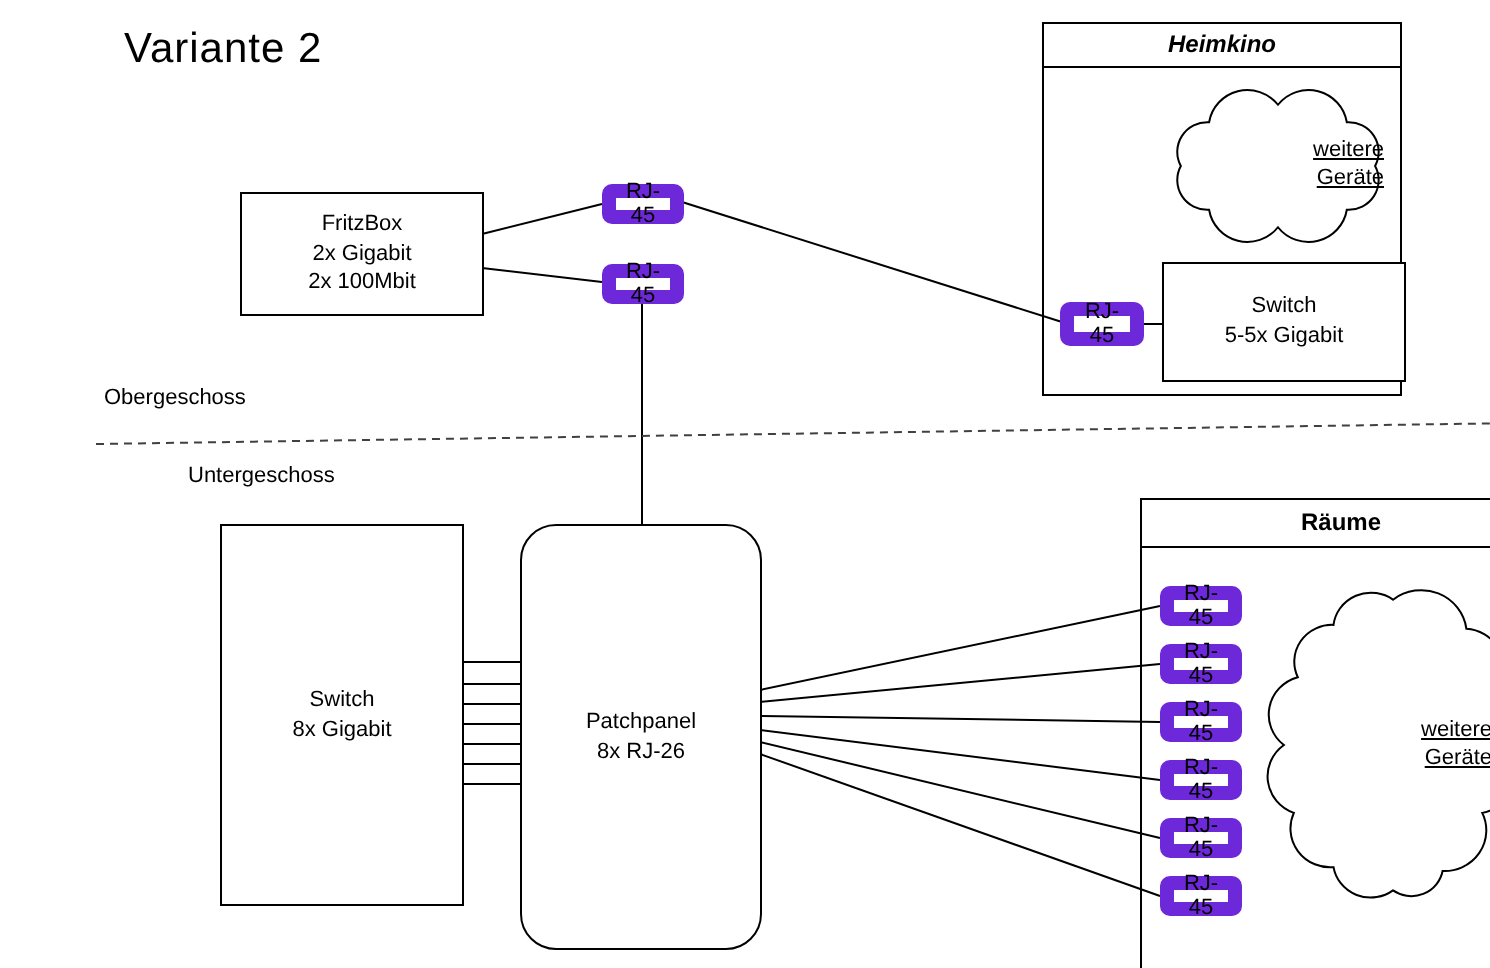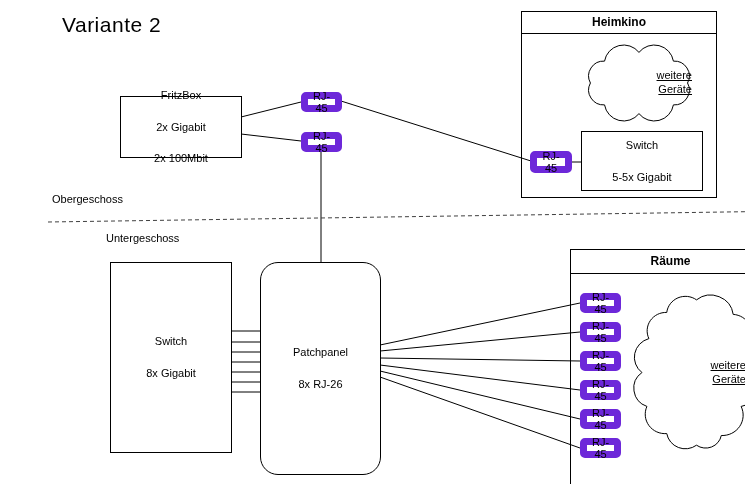--- a/index.html
+++ b/index.html
@@ -33,21 +33,20 @@
     box-sizing: border-box;
     background: #ffffff;
     border: 1px solid #000000;
     display: flex;
     flex-direction: column;
     align-items: center;
     justify-content: center;
     text-align: center;
     font-size: 11px;
     line-height: 1.32;
-    gap: 17px;
   }
   .rj45 {
     position: absolute;
     box-sizing: border-box;
     background: #ffffff;
     border: 7px solid #6d28d9;
     border-radius: 5px;
     display: flex;
     align-items: center;
     justify-content: center;
@@ -124,35 +123,35 @@
 
   <div class="box" style="left:72px; top:96px; width:122px; height:62px;">
     <span>FritzBox</span>
     <span>2x Gigabit</span>
     <span>2x 100Mbit</span>
   </div>
 
   <div class="rj45" style="left:253px; top:92px; width:41px; height:20px;">RJ-45</div>
   <div class="rj45" style="left:253px; top:132px; width:41px; height:20px;">RJ-45</div>
 
-  <div class="container-box" style="left:473px; top:11px; width:196px; height:187px;">
+  <div class="container-box" style="left:473px; top:11px; width:180px; height:187px;font-style:italic;">
     <div class="container-header" style="height:22px; line-height:21px;">Heimkino</div>
   </div>
   <div class="cloud-label" style="left:544px; top:69px;">
     <div>weitere</div>
     <div>Geräte</div>
   </div>
   <div class="rj45" style="left:482px; top:151px; width:42px; height:22px;">RJ-45</div>
   <div class="box" style="left:533px; top:131px; width:122px; height:60px;">
     <span>Switch</span>
     <span>5-5x Gigabit</span>
   </div>
 
   <div class="floor-label" style="left:4px; top:193px;">Obergeschoss</div>
-  <div class="floor-label" style="left:26px; top:232px;padding-left:32px;">Untergeschoss</div>
+  <div class="floor-label" style="left:14px; top:232px;padding-left:32px;">Untergeschoss</div>
 
   <div class="box" style="left:62px; top:262px; width:122px; height:191px;">
     <span>Switch</span>
     <span>8x Gigabit</span>
   </div>
 
   <div class="box" style="left:212px; top:262px; width:121px; height:213px; border-radius:18px;">
     <span>Patchpanel</span>
     <span>8x RJ-26</span>
   </div>

